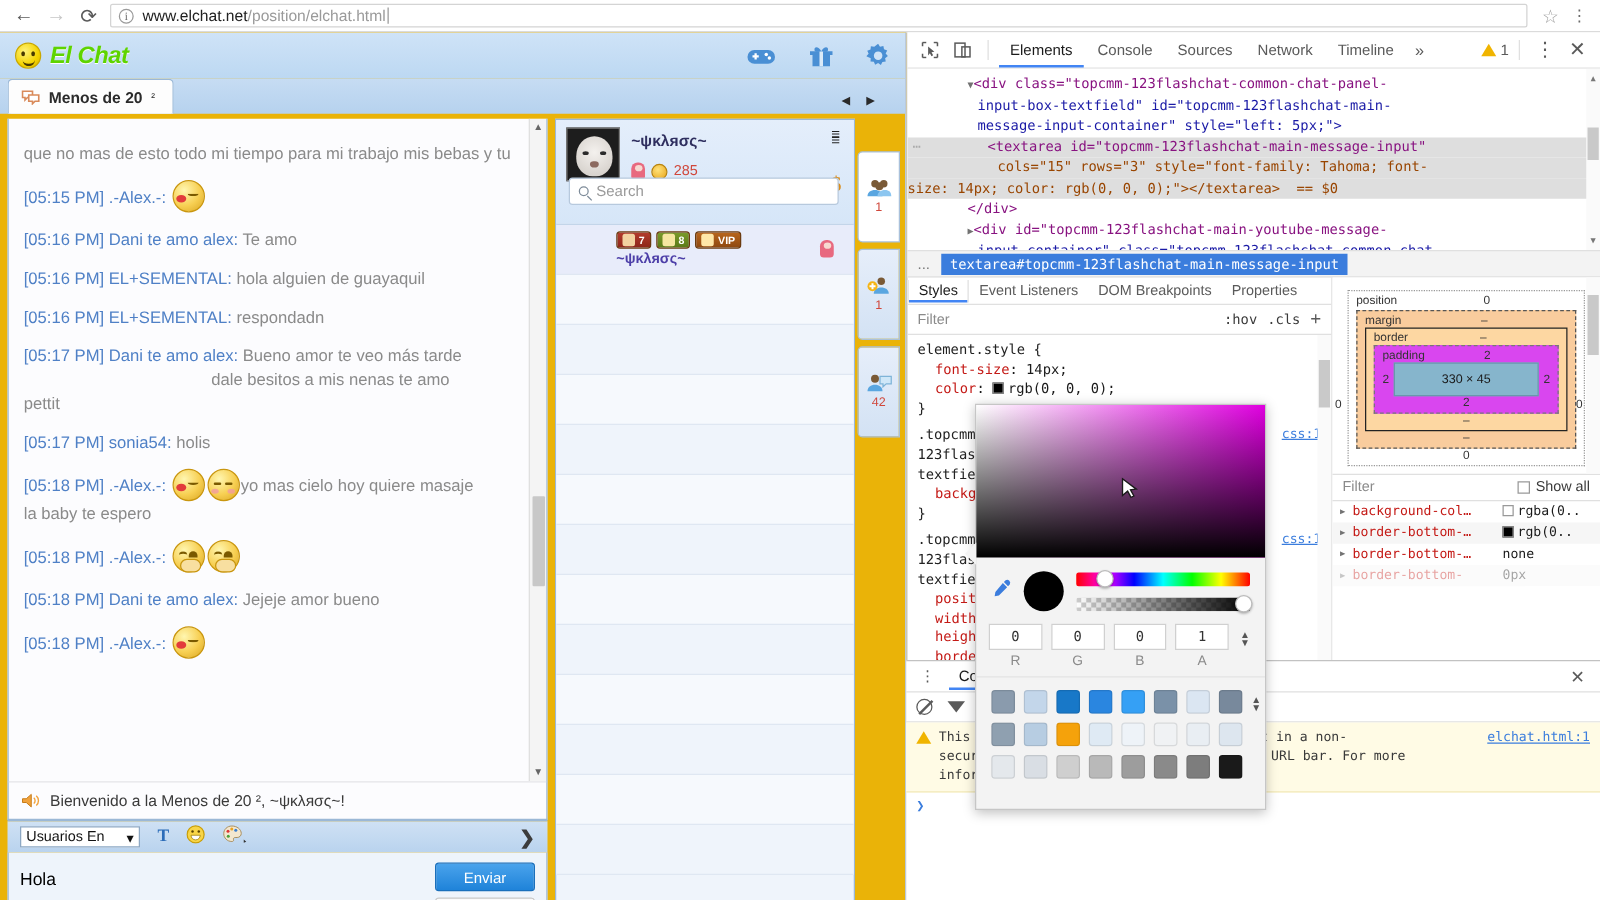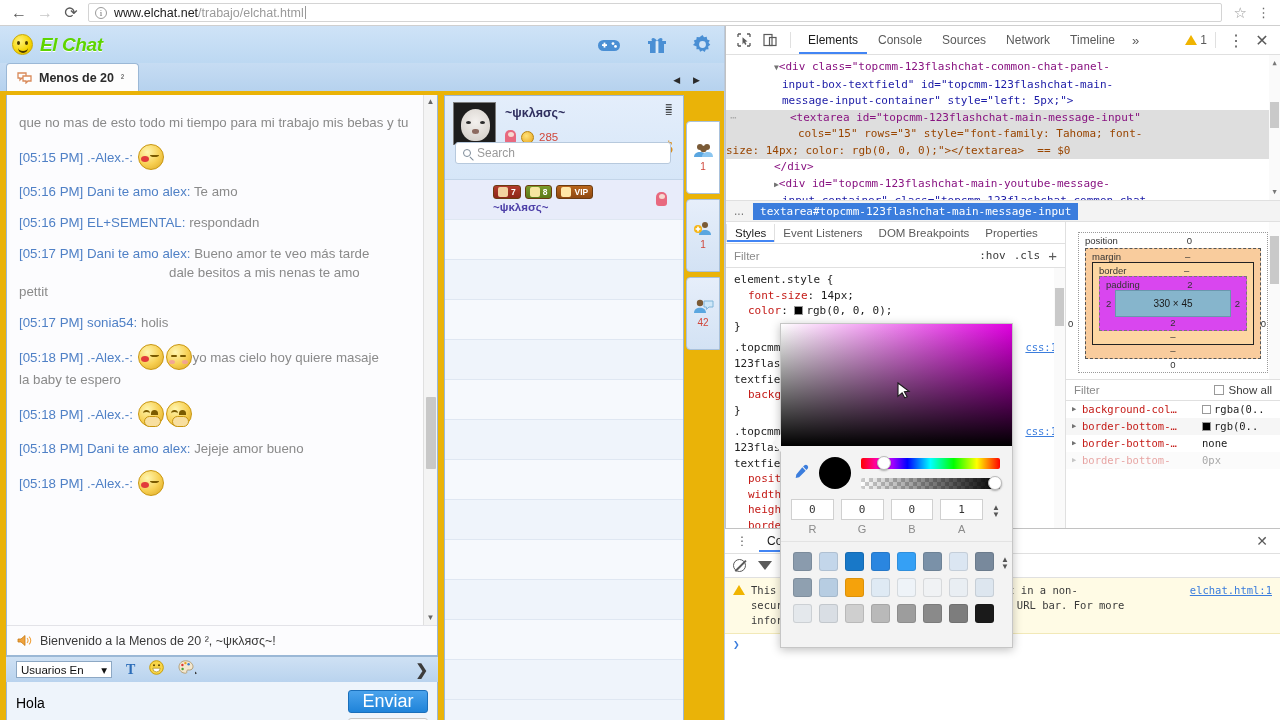--- a/index.html
+++ b/index.html
@@ -97,21 +97,21 @@
   #users-select { height:17px; min-width:96px; background:#fff; border:1px solid #8da8c4;
      font-size:11.5px; display:flex; align-items:center; justify-content:space-between;
      padding:0 4px; color:#111;}
   .tool-ico { font-size:14px; color:#2b6cb8; font-weight:bold;}
   #composer-expand { margin-left:auto; color:#3c3c3c; font-size:15px; font-weight:bold;}
   #composer { position:absolute; left:6px; top:656px; width:432px; height:64px;
      background:#eef4fb; border:1px solid #9bb8d6; border-top:none; }
   #msg-input { position:absolute; left:9px; top:13px; font-size:14px; color:#000;}
   #send-btn { position:absolute; right:9px; top:8px; width:80px; height:23px;
      background:linear-gradient(#4aa3ec,#1f83d9); border:1px solid #1a6fbb; border-radius:3px;
-     color:#fff; font-size:18px; display:flex; align-items:center; justify-content:center;}
+     color:#fff; font-size:12px; display:flex; align-items:center; justify-content:center;}
   #marquee-btn { position:absolute; right:9px; top:36px; width:80px; height:22px;
      background:#fafafa; border:1px solid #c8c8c8; border-radius:3px; color:#333;
      font-size:12.5px; display:flex; align-items:center; justify-content:center;}
 
   
   #users-panel { position:absolute; left:444px; top:69px; width:240px; height:651px;
      background:#eff4fb; border:1px solid #9bb8d6;}
   #user-card { height:84px; background:linear-gradient(#e4eefb,#d6e6f8); padding:6px 8px;
      border-bottom:1px solid #c3d5e9; position:relative;}
   #avatar { width:43px; height:43px; background:#1d1d1d; border:1px solid #7d7d7d;
@@ -324,21 +324,21 @@
 </style>
 </head>
 <body>
 
 <div id="browser-bar">
   <div class="nav-btn">←</div>
   <div class="nav-btn disabled">→</div>
   <div class="nav-btn">⟳</div>
   <div id="omnibox">
     <span class="info-ico">i</span>
-    <span class="url"><b>www.elchat.net</b><span>/trabajo/elchat.html</span><span class="cursor"></span></span>
+    <span class="url"><b>www.elchat.net</b><span>/position/elchat.html</span><span class="cursor"></span></span>
   </div>
   <div class="star">☆</div>
   <div class="kebab">⋮</div>
 </div>
 
 <div id="stage">
 
   <div id="page">
 
     <div id="app-header">
@@ -401,20 +401,25 @@
           <span class="nm">.-Alex.-:</span>
           <span class="emo kiss"></span>
         </div>
 
         <div class="msg">
           <span class="tm">[05:16 PM]</span>
           <span class="nm">Dani te amo alex:</span>
           <span class="tx">Te amo</span>
         </div>
 
+        <div class="msg">
+          <span class="tm">[05:16 PM]</span>
+          <span class="nm">EL+SEMENTAL:</span>
+          <span class="tx">hola alguien de guayaquil</span>
+        </div>
 
         <div class="msg">
           <span class="tm">[05:16 PM]</span>
           <span class="nm">EL+SEMENTAL:</span>
           <span class="tx">respondadn</span>
         </div>
 
         <div class="msg">
           <span class="tm">[05:17 PM]</span>
           <span class="nm">Dani te amo alex:</span>

